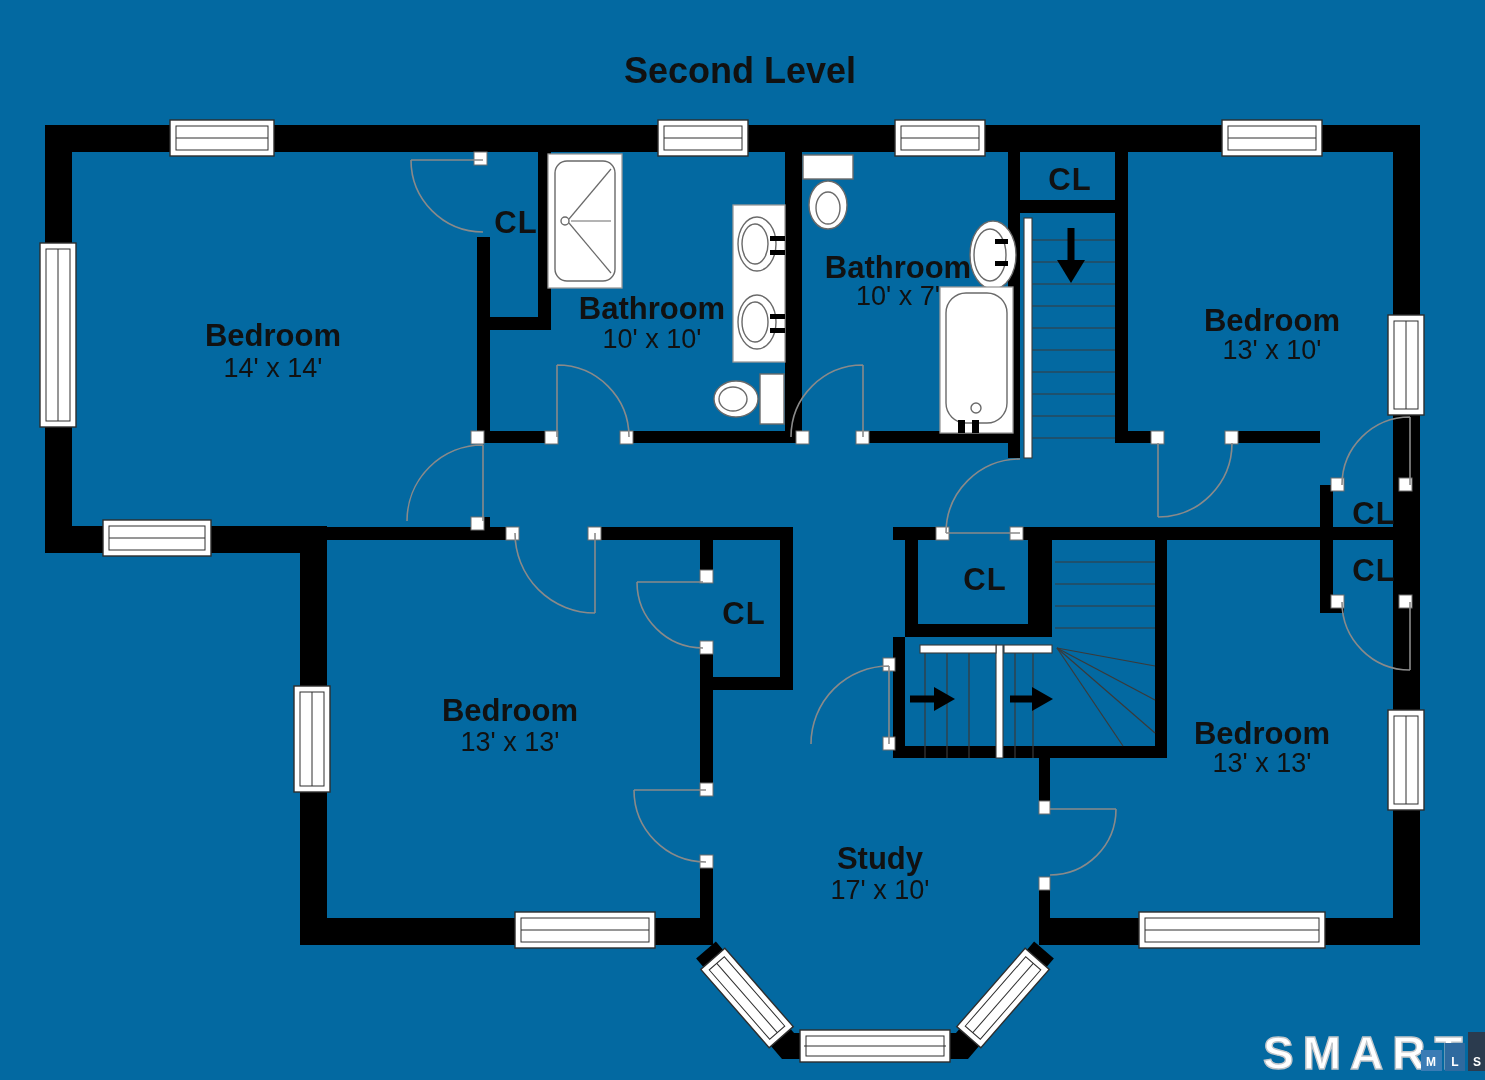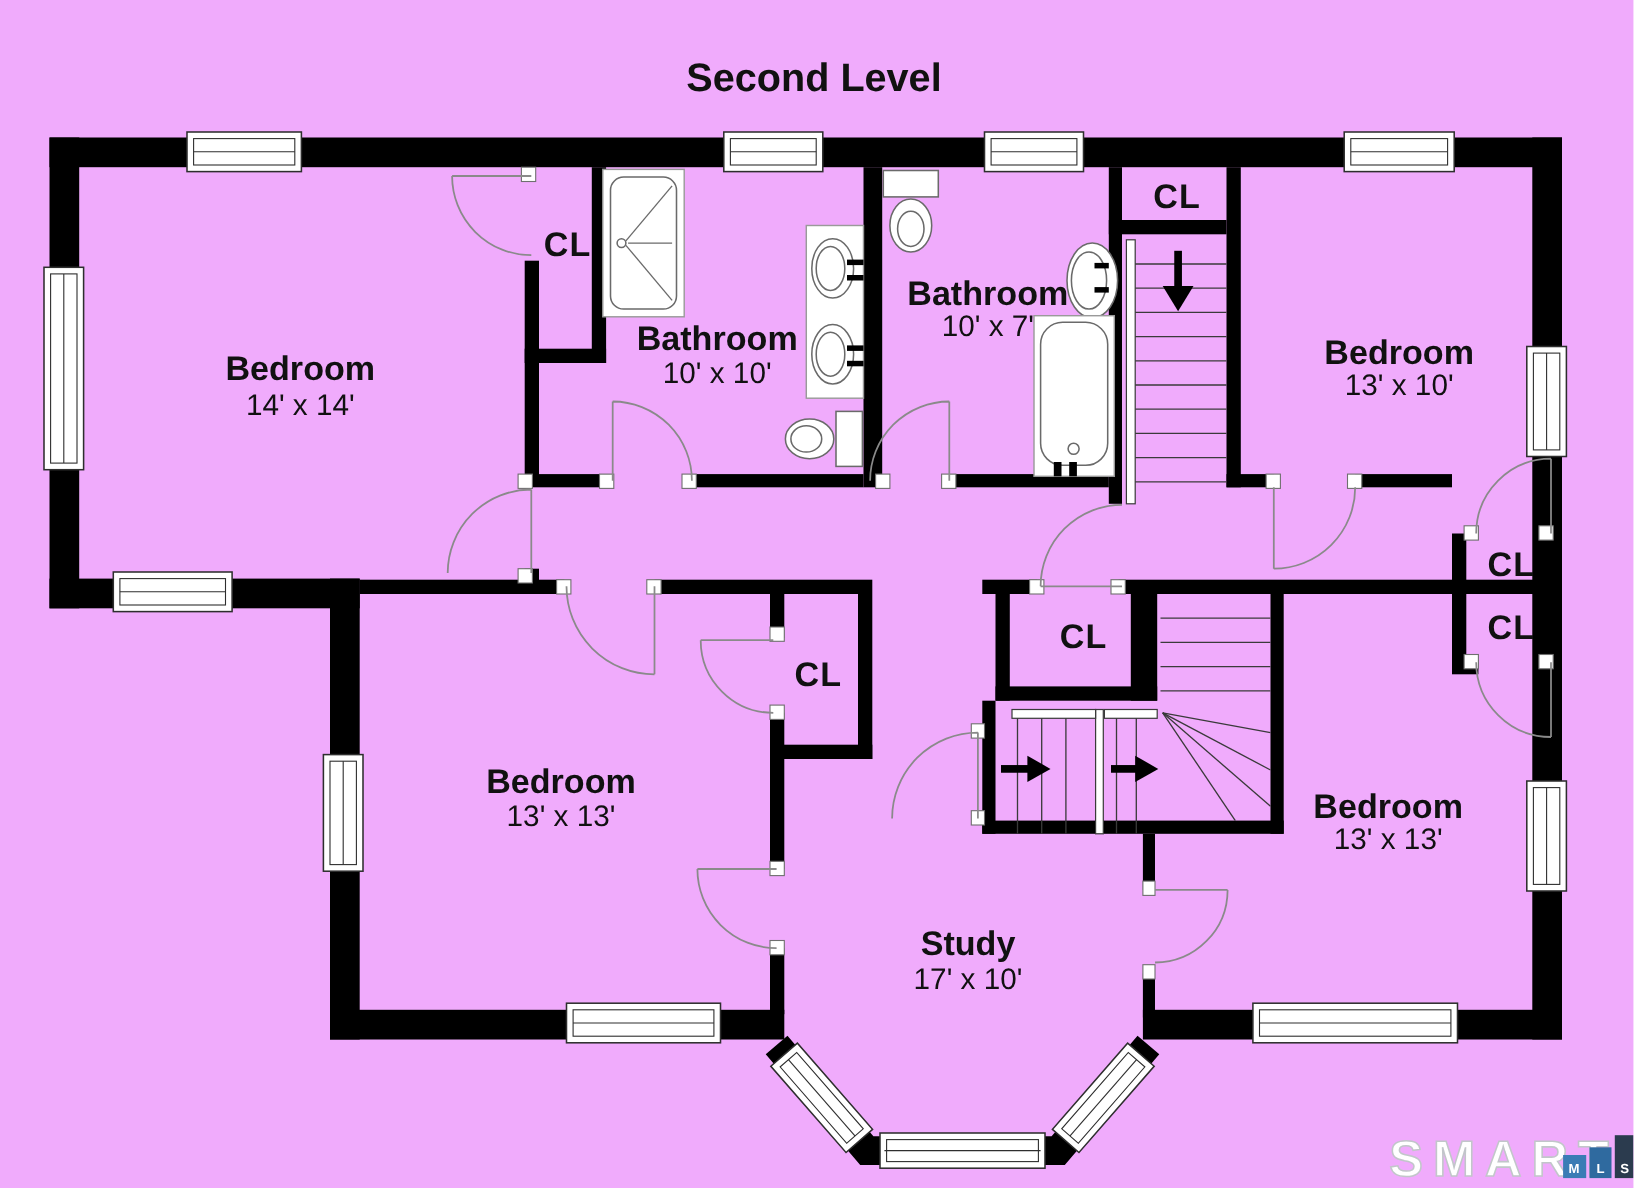--- a/index.html
+++ b/index.html
@@ -1,16 +1,16 @@
 <!DOCTYPE html>
 <html><head>
 <meta charset="utf-8">
 <style>
   html,body{margin:0;padding:0;background:#fff;}
-  .stage{position:relative;width:1485px;height:1080px;background:#f0abfc;overflow:hidden;}
+  .stage{position:relative;width:1485px;height:1080px;background:#0369a1;overflow:hidden;}
   svg{display:block;}
   .plan-title{font:700 36px "Liberation Sans", sans-serif;fill:#111;}
   .room-name{font:700 31px "Liberation Sans", sans-serif;fill:#111;}
   .room-dims{font:400 27px "Liberation Sans", sans-serif;fill:#111;}
   .cl-label{font:700 31px "Liberation Sans", sans-serif;fill:#111;letter-spacing:1px;}
   .wall{fill:#000;stroke:none;}
   .win{fill:#fff;stroke:#2e2e2e;stroke-width:1.4;}
   .win-in{fill:none;stroke:#2e2e2e;stroke-width:1;}
   .door{fill:none;stroke:#8a8a8a;stroke-width:1.6;}
   .jamb{fill:#fff;stroke:#6f6f6f;stroke-width:1;}

